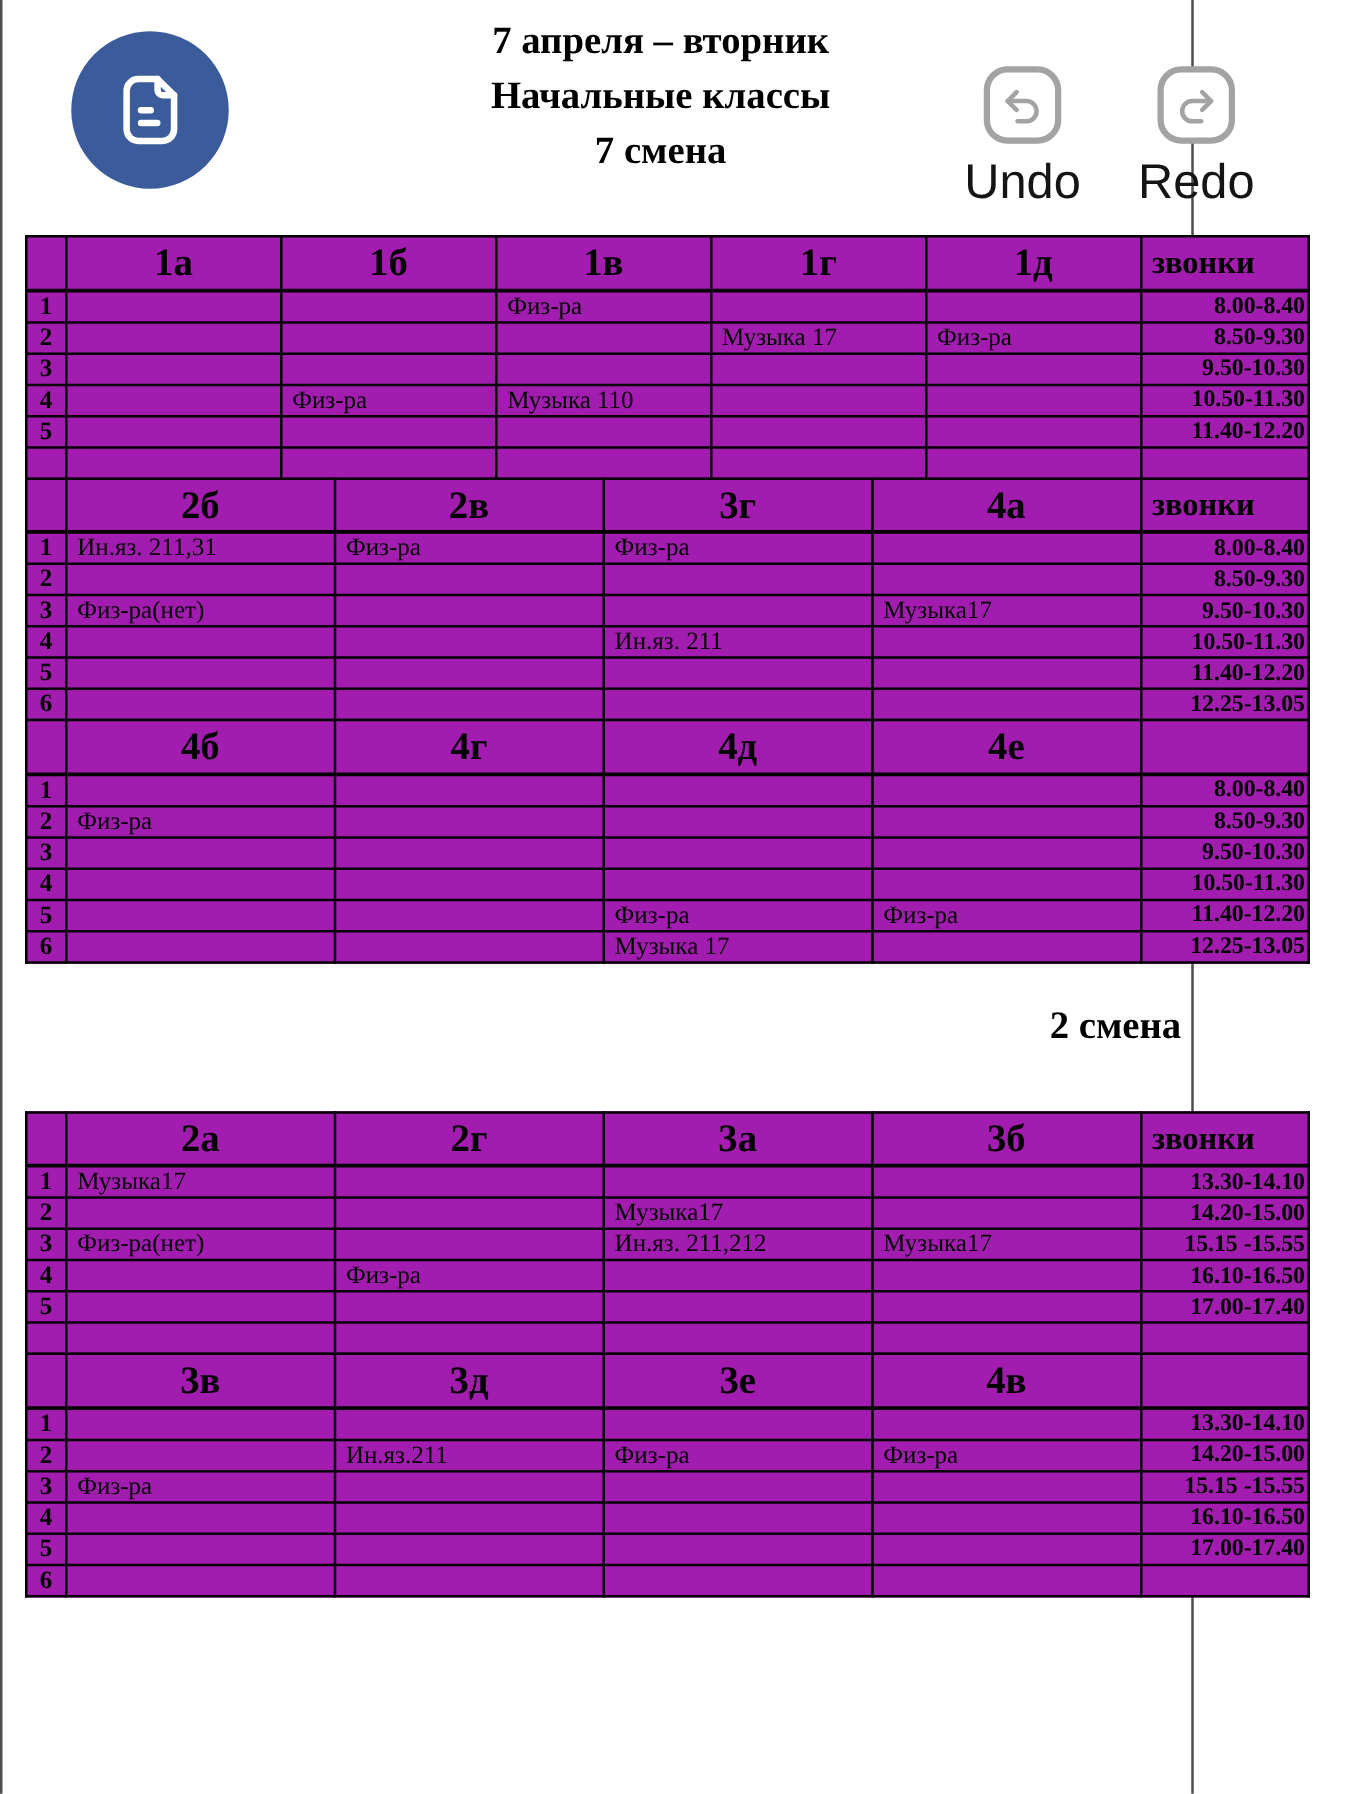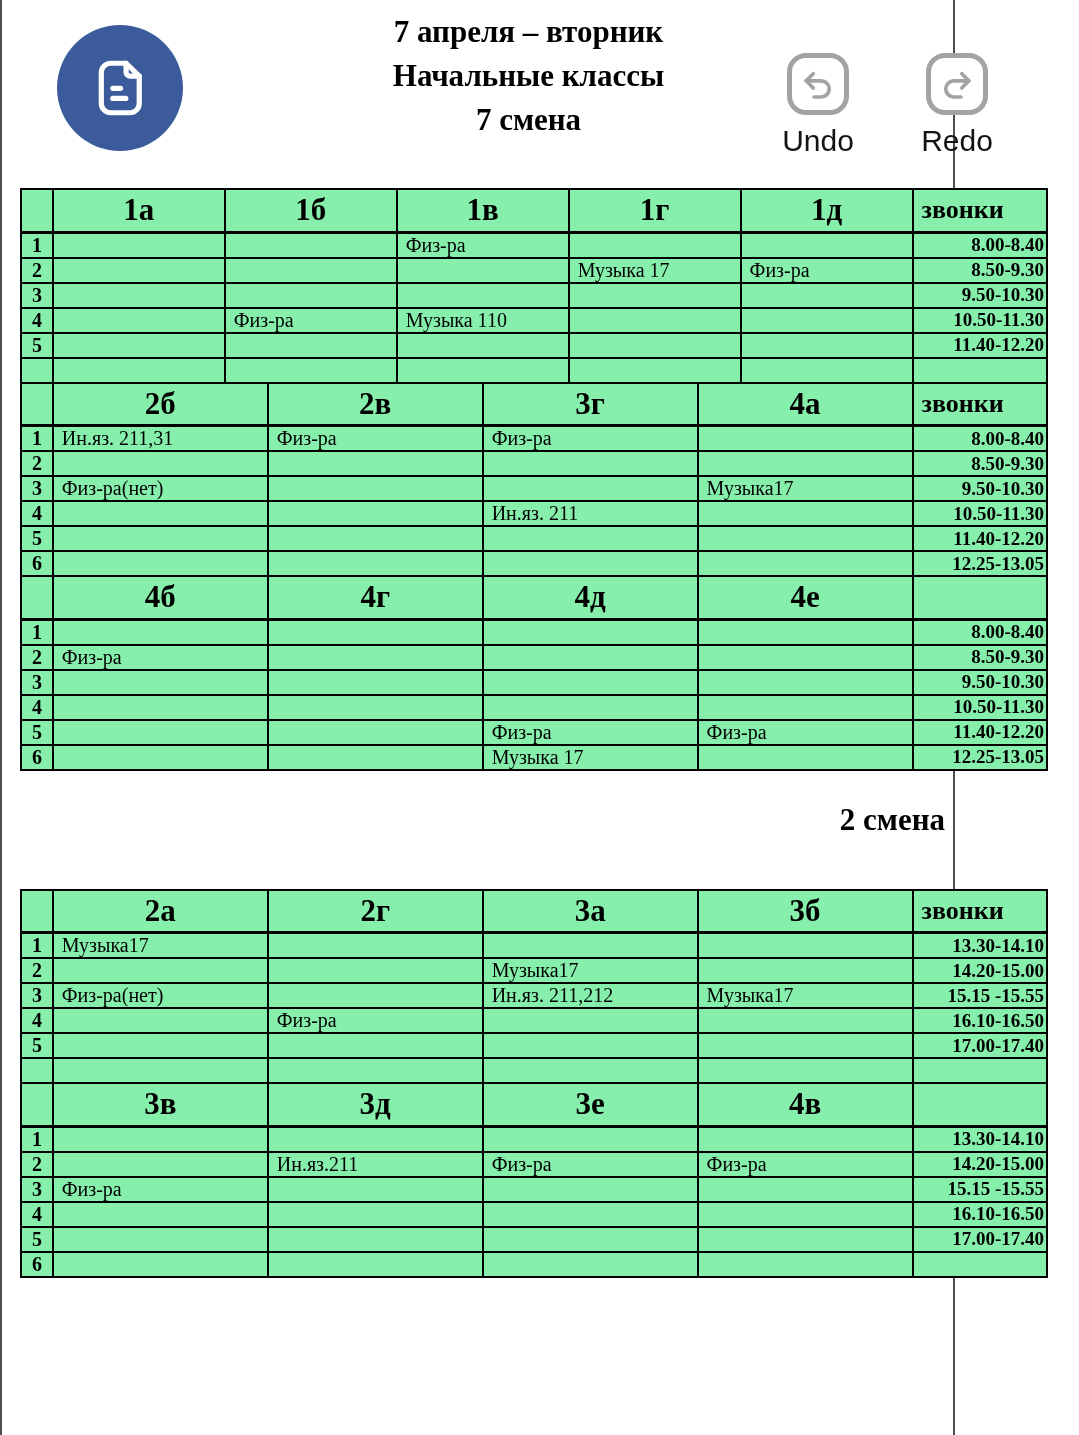--- a/index.html
+++ b/index.html
@@ -23,28 +23,28 @@
   .hist-btn {
     position:absolute; width:62px; height:62px; box-sizing:border-box;
     border:5px solid #a3a3a3; border-radius:19px; background:#fff;
     display:flex; align-items:center; justify-content:center; cursor:pointer;
   }
   .hist-btn svg { width:38px; height:38px; }
   #undo-btn { left:785px; top:53px; }
   #redo-btn { left:924px; top:53px; }
   .hist-label {
     position:absolute; top:124px; transform:translateX(-50%);
-    font-family:"Liberation Sans","DejaVu Sans",sans-serif; font-size:30px; color:#141414; white-space:nowrap;
+    font-family:"Liberation Sans","DejaVu Sans",sans-serif; font-size:39px; color:#141414; white-space:nowrap;
   }
   #undo-label { left:816px; }
   #redo-label { left:955px; }
   
   table.sched {
     border-collapse:collapse; table-layout:fixed; width:1028px; margin-left:18px;
-    background:#86efac;
+    background:#a21caf;
   }
   table.sched + table.sched { margin-top:-2px; }
   .sched th, .sched td { border:2px solid #000; vertical-align:middle; overflow:hidden; }
   .sched thead tr { height:43px; }
   .sched thead th { border-bottom:3px solid #000; }
   .sched tbody tr { height:25px; }
   .sched th.cls  { font-size:31px; font-weight:bold; text-align:center; }
   .sched th.bells{ font-size:26px; font-weight:bold; text-align:left; padding-left:8px; }
   .sched td.num  { font-size:20px; font-weight:bold; text-align:center; padding:0; }
   .sched td.subj { font-size:20px; text-align:left; padding:0 2px 0 8px; white-space:nowrap; }

